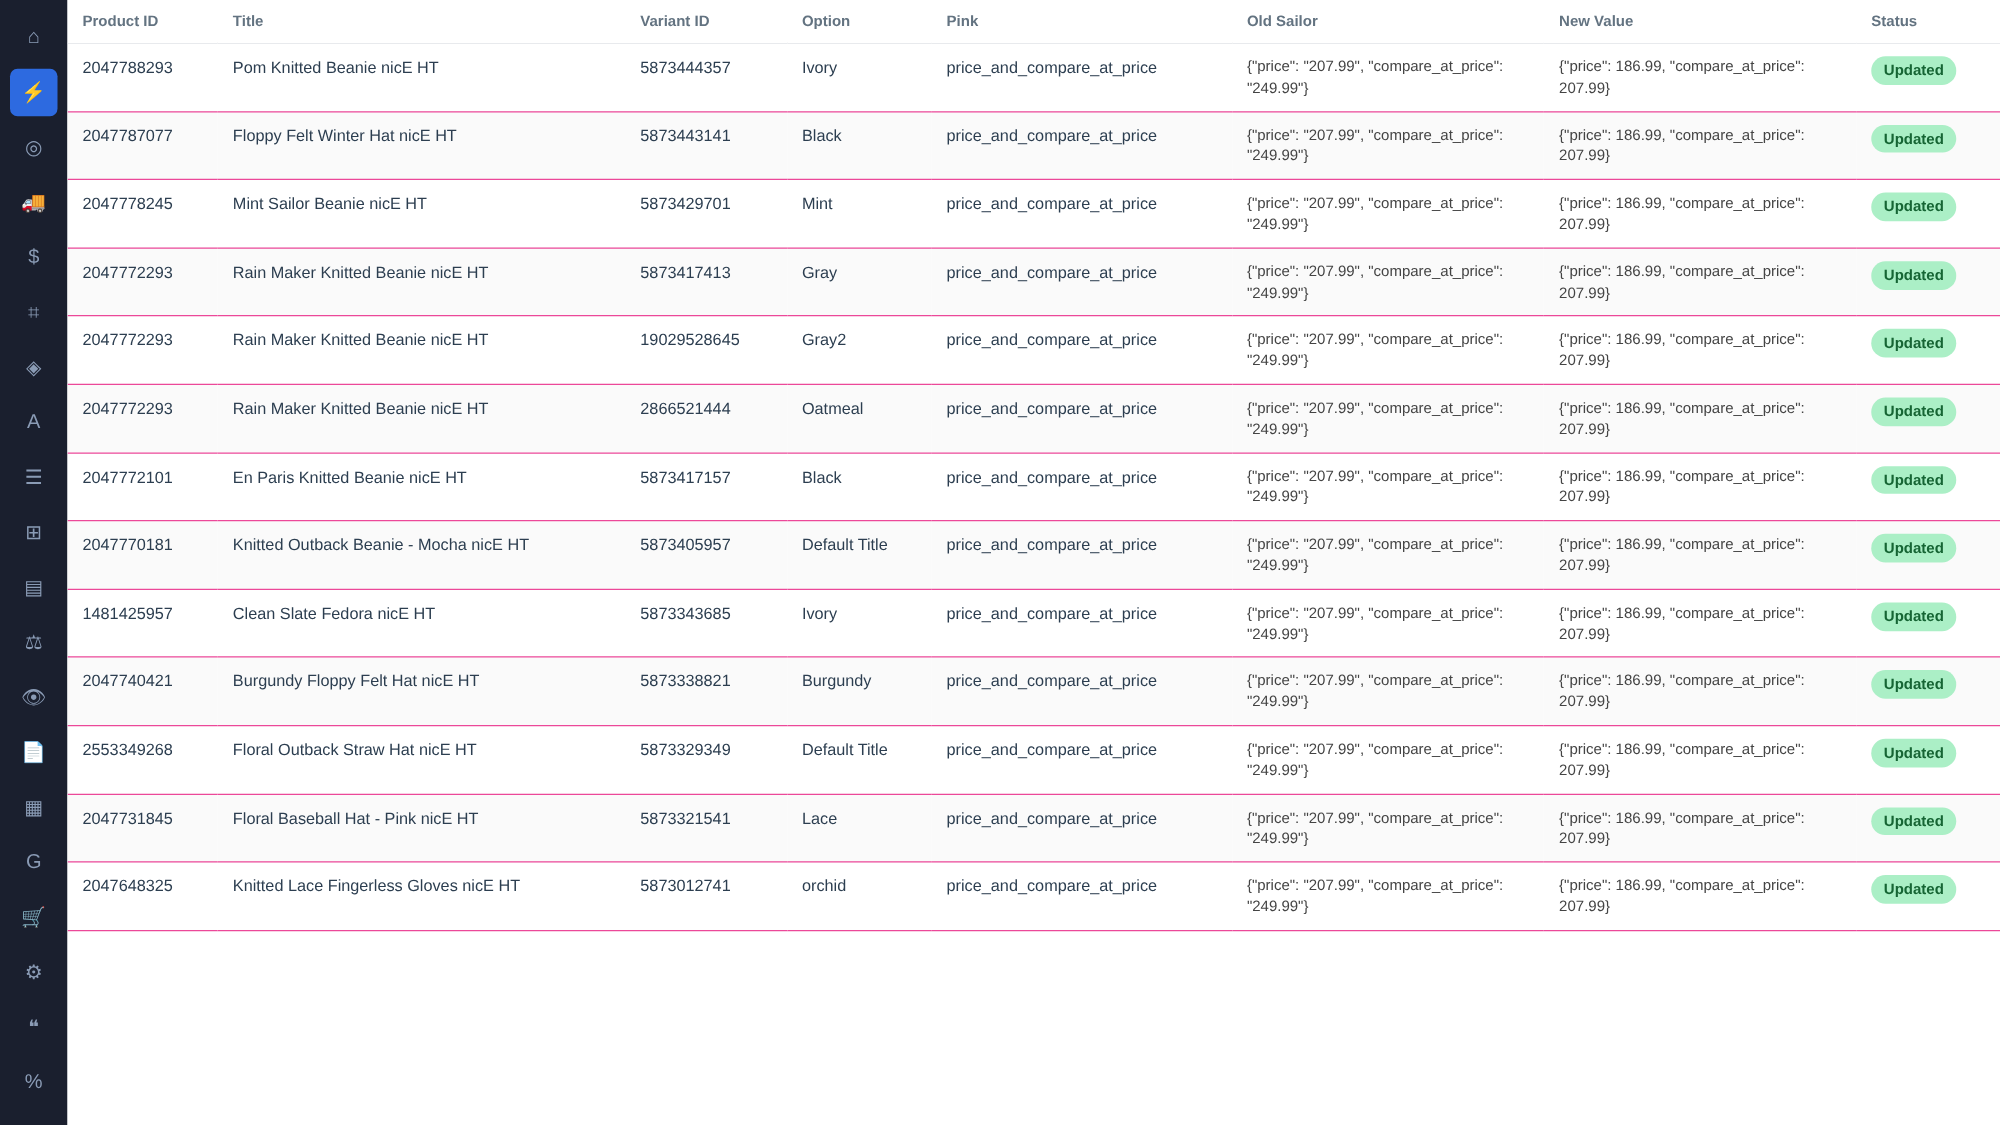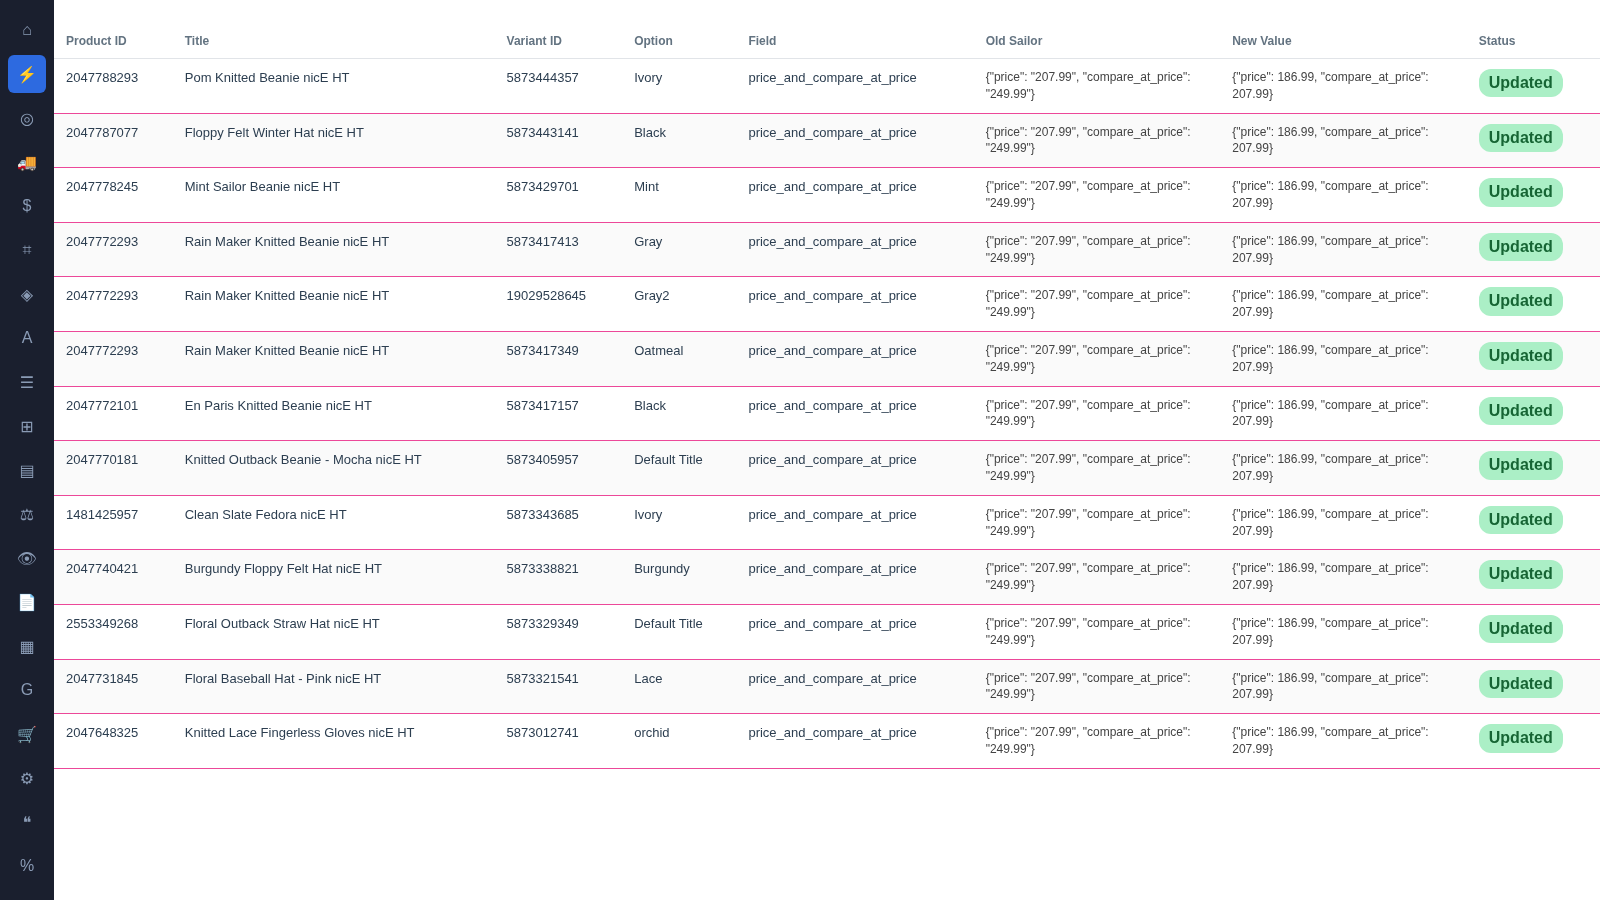--- a/index.html
+++ b/index.html
@@ -51,21 +51,20 @@
 
     
     .table-wrapper {
       overflow-y: auto;
       flex: 1;
     }
 
     table {
       width: 100%;
       border-collapse: collapse;
-      margin-top: 24px;
     }
 
     thead th {
       background: #fff;
       position: sticky;
       top: 0;
       z-index: 10;
       padding: 10px 12px;
       text-align: left;
       font-size: 12px;
@@ -87,21 +86,21 @@
       color: #2c3e50;
       font-size: 13px;
       line-height: 1.4;
     }
 
     .badge-updated {
       background: #abefc6;
       color: #166534;
       border-radius: 12px;
       padding: 3px 10px;
-      font-size: 16px;
+      font-size: 12px;
       font-weight: 600;
       display: inline-block;
       white-space: nowrap;
     }
 
     .json-cell {
       font-size: 12px;
       color: #444;
       max-width: 200px;
     }
@@ -134,21 +133,21 @@
 
 <div class="main">
   <div class="table-wrapper">
     <table>
       <thead>
         <tr id="table-header-row">
             <th>Product ID</th>
             <th>Title</th>
             <th>Variant ID</th>
             <th>Option</th>
-            <th>Field</th>
+            <th>Pink</th>
             <th>Old Sailor</th>
             <th>New Value</th>
             <th>Status</th>
           </tr>
       </thead>
       <tbody id="table-body">
           <tr>
             <td>2047788293</td>
             <td>Pom Knitted Beanie nicE HT</td>
             <td>5873444357</td>
@@ -194,21 +193,21 @@
             <td>19029528645</td>
             <td>Gray2</td>
             <td>price_and_compare_at_price</td>
             <td class="json-cell">{"price": "207.99", "compare_at_price": "249.99"}</td>
             <td class="json-cell">{"price": 186.99, "compare_at_price": 207.99}</td>
             <td><span class="badge-updated">Updated</span></td>
           </tr>
           <tr>
             <td>2047772293</td>
             <td>Rain Maker Knitted Beanie nicE HT</td>
-            <td>5873417349</td>
+            <td>2866521444</td>
             <td>Oatmeal</td>
             <td>price_and_compare_at_price</td>
             <td class="json-cell">{"price": "207.99", "compare_at_price": "249.99"}</td>
             <td class="json-cell">{"price": 186.99, "compare_at_price": 207.99}</td>
             <td><span class="badge-updated">Updated</span></td>
           </tr>
           <tr>
             <td>2047772101</td>
             <td>En Paris Knitted Beanie nicE HT</td>
             <td>5873417157</td>

